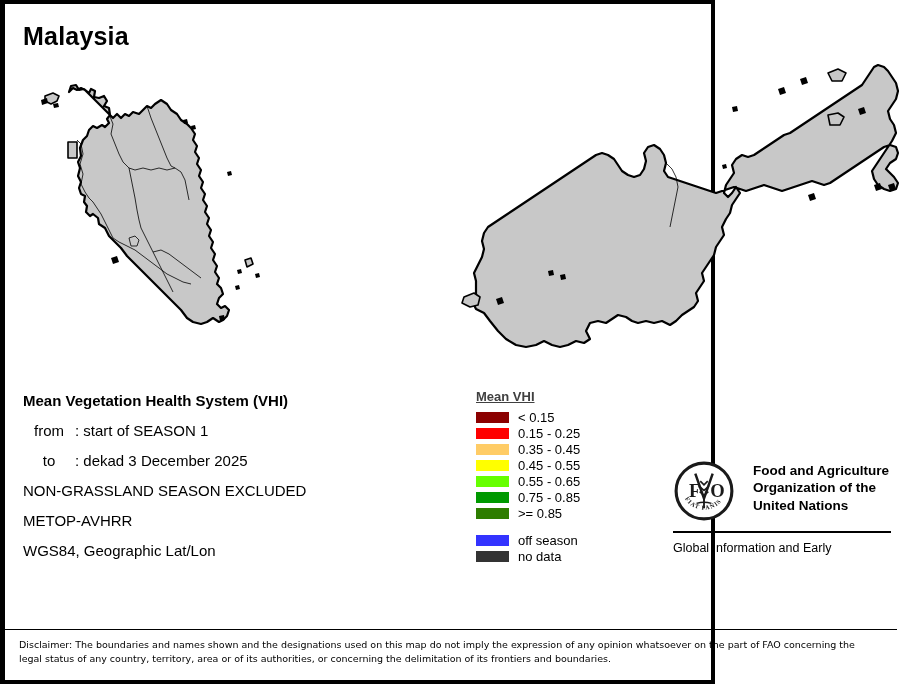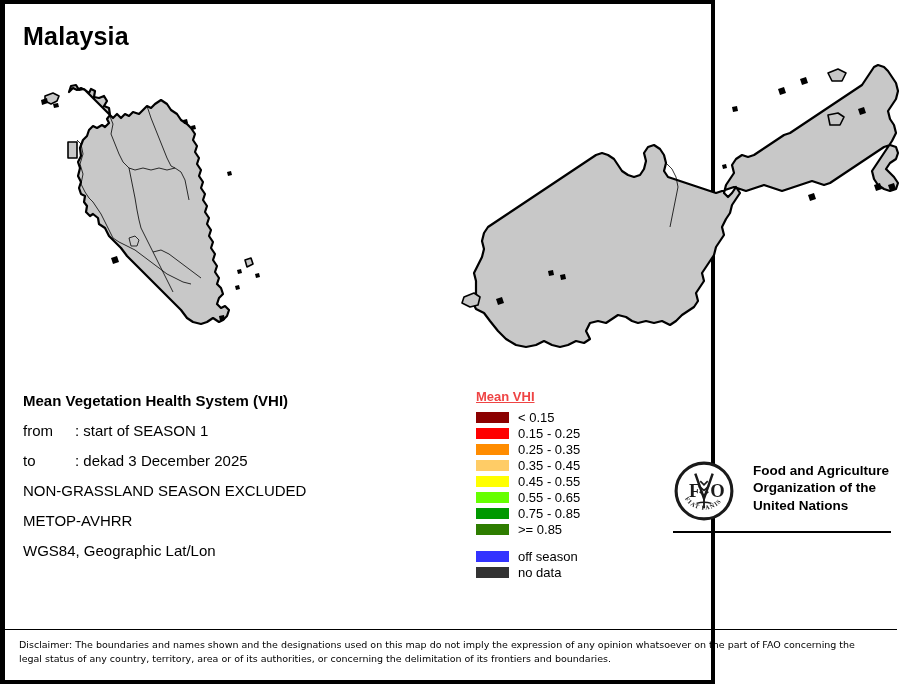--- a/index.html
+++ b/index.html
@@ -55,29 +55,30 @@
   }
   .info-row {
     font-size: 15px;
     color: #000000;
     margin-bottom: 13px;
     white-space: pre;
   }
   .info-row .lbl {
     display: inline-block;
     width: 52px;
+    text-align: center;
   }
 
   
   #legend { left: 468px; top: 385px; width: 190px; }
   #legend-title {
     font-size: 13px;
     font-weight: bold;
     text-decoration: underline;
-    color: #ef4444;
+    color: #404040;
     margin-bottom: 6px;
     margin-left: 3px;
   }
   .legend-row {
     display: flex;
     align-items: center;
     height: 14px;
     margin-bottom: 2px;
   }
   .legend-swatch {
@@ -256,24 +257,20 @@
     <div id="legend-classes">
         <div class="legend-row">
           <div class="legend-swatch" style="background: rgb(139, 0, 0);"></div>
           <div class="legend-label">&lt; 0.15</div>
         </div>
         <div class="legend-row">
           <div class="legend-swatch" style="background: rgb(254, 0, 0);"></div>
           <div class="legend-label">0.15 - 0.25</div>
         </div>
         <div class="legend-row">
-          <div class="legend-swatch" style="background: rgb(255, 140, 0);"></div>
-          <div class="legend-label">0.25 - 0.35</div>
-        </div>
-        <div class="legend-row">
           <div class="legend-swatch" style="background: rgb(255, 204, 102);"></div>
           <div class="legend-label">0.35 - 0.45</div>
         </div>
         <div class="legend-row">
           <div class="legend-swatch" style="background: rgb(255, 255, 0);"></div>
           <div class="legend-label">0.45 - 0.55</div>
         </div>
         <div class="legend-row">
           <div class="legend-swatch" style="background: rgb(102, 255, 0);"></div>
           <div class="legend-label">0.55 - 0.65</div>
@@ -320,19 +317,20 @@
         </svg>
       </div>
       <div id="fao-name">
         <div>Food and Agriculture</div>
         <div>Organization of the</div>
         <div>United Nations</div>
       </div>
     </div>
     <div id="fao-rule"></div>
     <div id="fao-sub">
+      <div>Global Information and Early</div>
     </div>
   </div>
 
   <div class="abs" id="disclaimer-sep"></div>
   <div class="abs" id="disclaimer">Disclaimer: The boundaries and names shown and the designations used on this map do not imply the expression of any opinion whatsoever on the part of FAO concerning the legal status of any country, territory, area or of its authorities, or concerning the delimitation of its frontiers and boundaries.</div>
 
 </div>
 
 </body></html>

